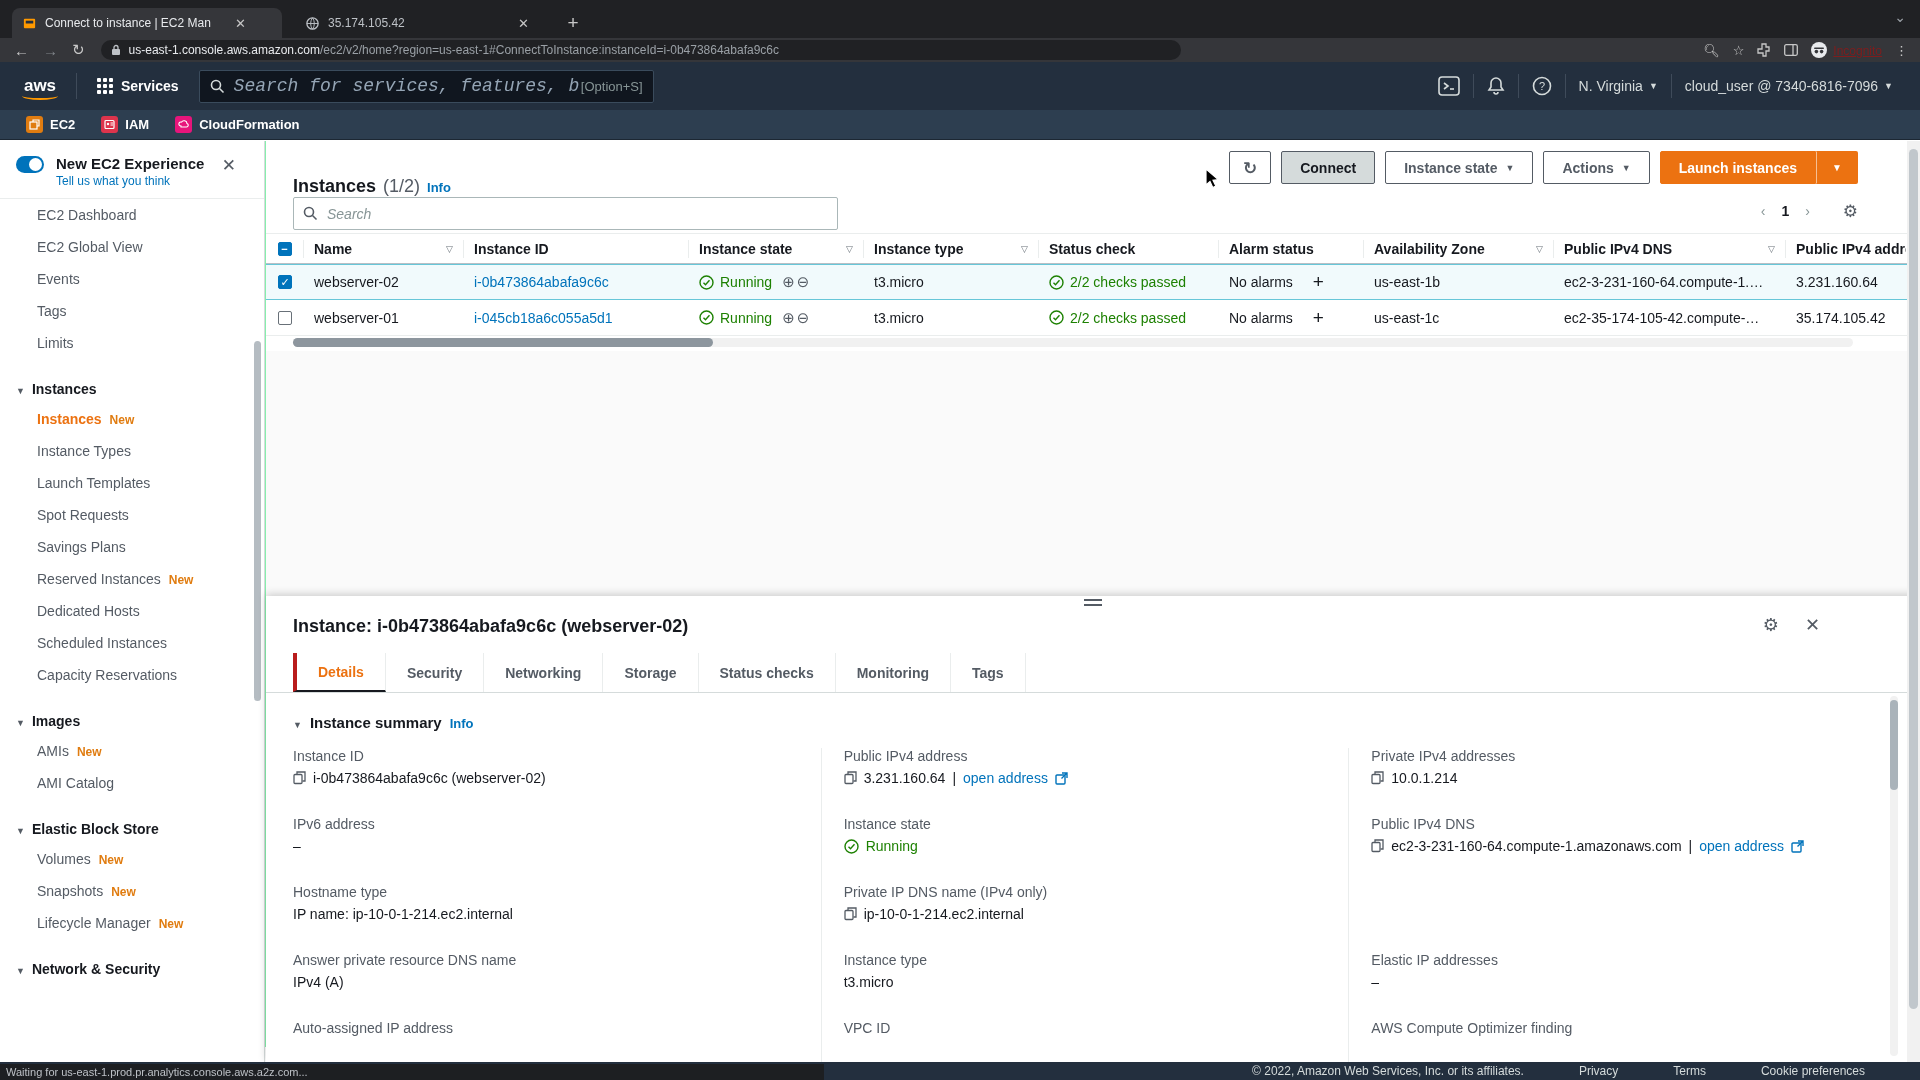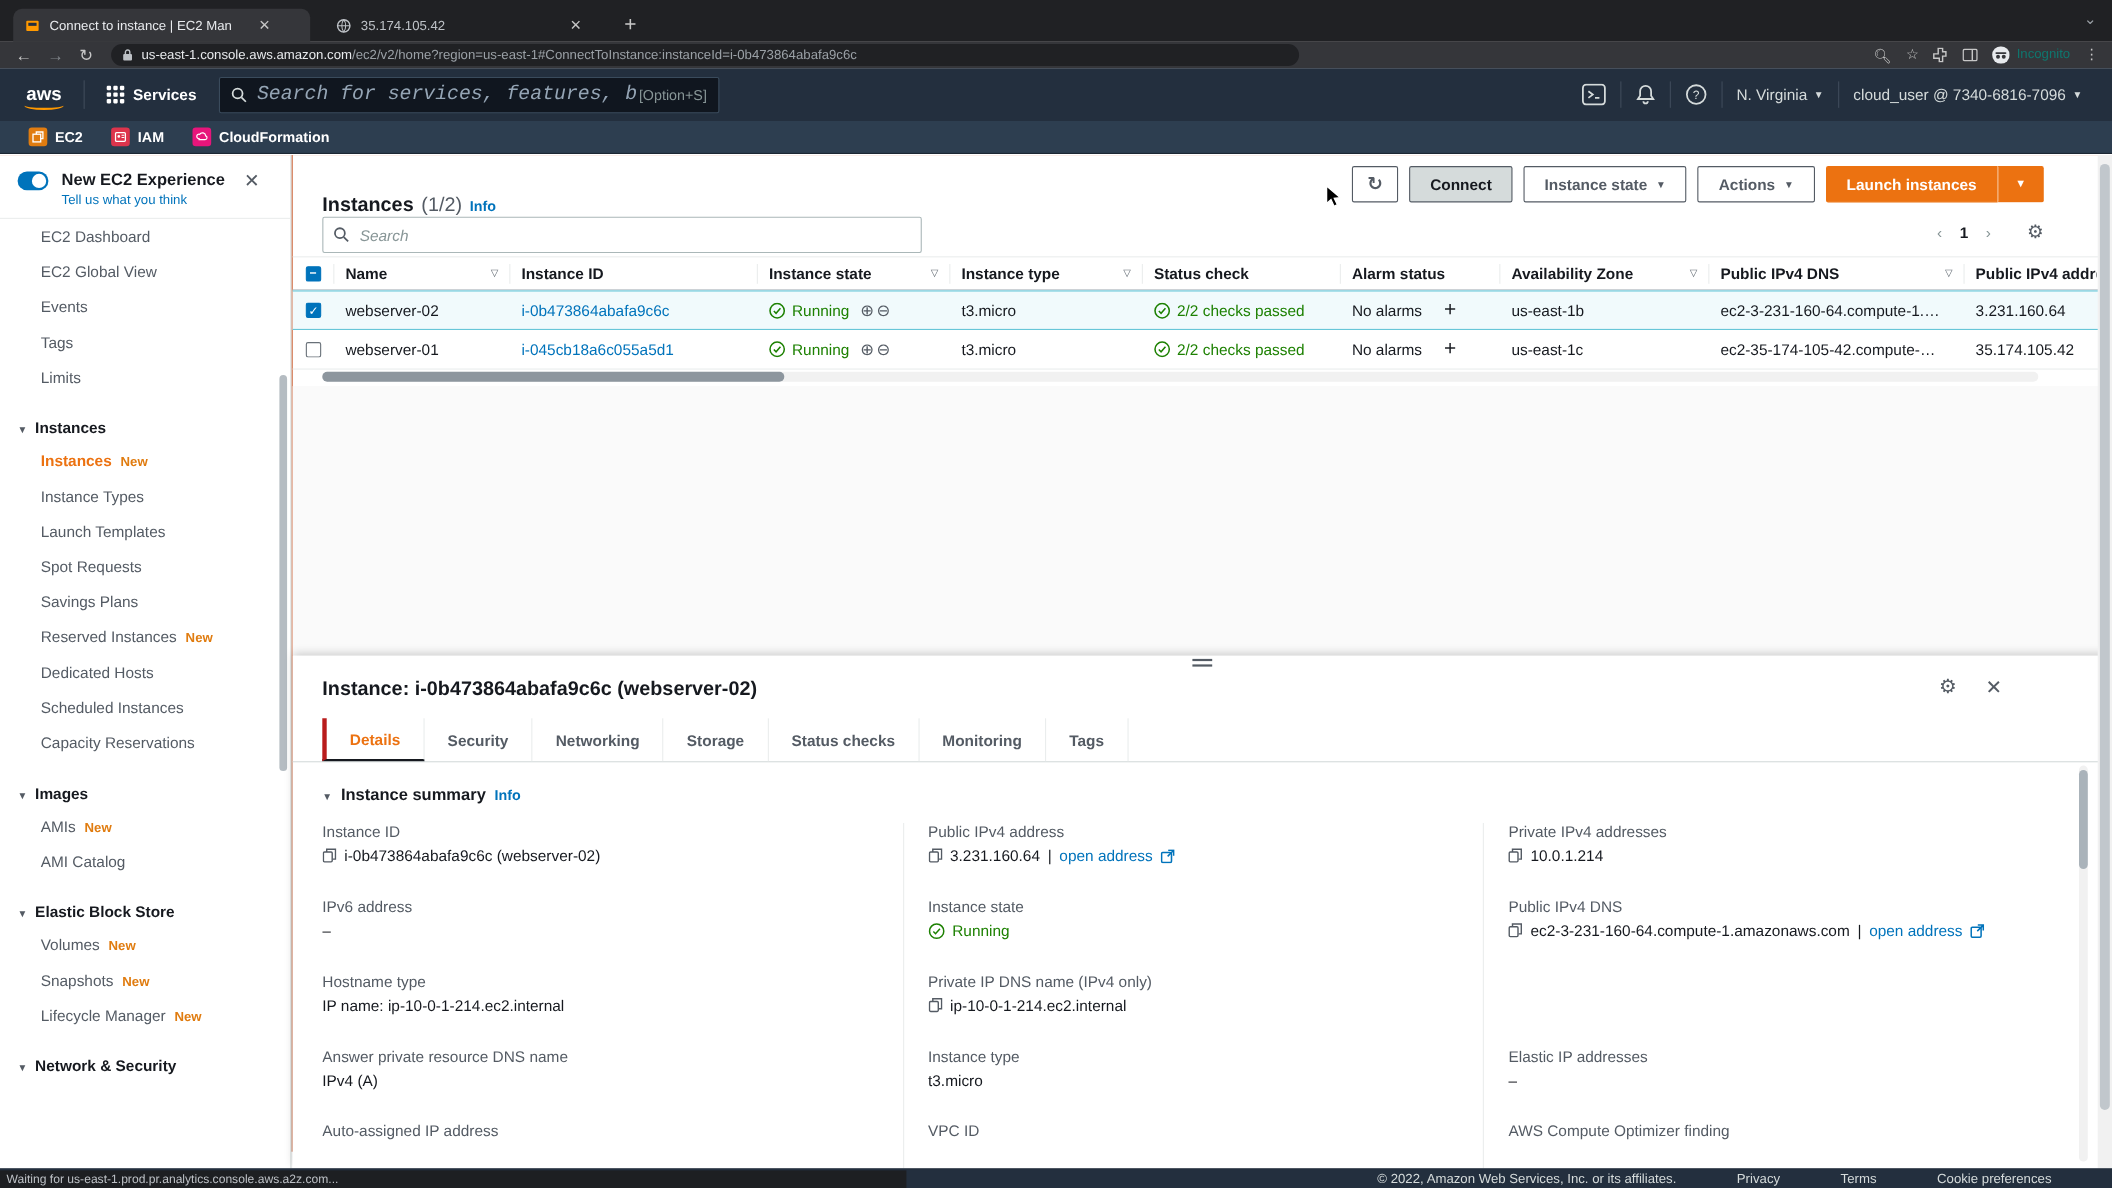--- a/index.html
+++ b/index.html
@@ -17,21 +17,21 @@
   .favicon { width:15px; height:15px; margin-right:8px; flex:none; }
 
   #urlbar { position:absolute; top:38px; left:0; width:1920px; height:24px; background:#35363a; display:flex; align-items:center; }
   .navbtn { color:#c7c7c7; font-size:15px; margin-left:14px; }
   .navbtn.dim { color:#80858a; }
   #urlfield { margin-left:16px; height:20px; width:1080px; background:#202124; border-radius:10px; display:flex; align-items:center; padding:0 10px; font-size:12px; }
   #urlfield .domain { color:#e8eaed; }
   #urlfield .path { color:#9aa0a6; white-space:nowrap; overflow:hidden; }
   .urlicons { position:absolute; right:12px; top:38px; height:24px; display:flex; align-items:center; gap:13px; }
   .uicon { color:#c7c7c7; font-size:13px; }
-  .incog { display:flex; align-items:flex-start; gap:6px; color:#0f766e; font-size:12px; }
+  .incog { display:flex; align-items:flex-end; gap:6px; color:#7f1d1d; font-size:12px;text-decoration:underline; }
 
   
   #awsnav { position:absolute; top:62px; left:0; width:1920px; height:48px; background:#232f3e; display:flex; align-items:center; }
   .awslogo { margin-left:18px; width:44px; text-align:center; color:#fff; font-weight:700; font-size:17px; position:relative; }
   .awslogo .smile { position:absolute; left:4px; right:4px; bottom:-4px; height:8px; border-bottom:2px solid #ff9900; border-radius:0 0 50% 50%; }
   .navdiv { width:1px; height:26px; background:#3f4b5a; margin:0 14px; }
   .svcgrid { display:inline-grid; grid-template-columns:repeat(3,4px); grid-gap:2px; margin-right:8px; }
   .svcgrid i { width:4px; height:4px; background:#fff; border-radius:1px; }
   .svc { display:flex; align-items:center; color:#fff; font-size:14px; font-weight:700; padding:0 6px; }
   #topsearch { margin-left:14px; width:455px; height:33px; background:#10161f; border:1px solid #3a4b5c; border-radius:2px; display:flex; align-items:center; padding:0 10px; }
@@ -42,21 +42,21 @@
   .nrbtn { padding:0 13px; display:flex; align-items:center; font-size:14px; color:#d5dbdb; }
   .nrdiv { width:1px; height:24px; background:#3f4b5a; }
   .caret { font-size:9px; margin-left:6px; color:#d5dbdb; }
 
   
   #favbar { position:absolute; top:110px; left:0; width:1920px; height:30px; background:#2d3e50; display:flex; align-items:center; border-bottom:1px solid #1c2733; }
   .fav { display:flex; align-items:center; margin-left:26px; color:#fff; font-size:13px; font-weight:700; }
   .favsq { width:17px; height:17px; border-radius:3px; margin-right:7px; display:flex; align-items:center; justify-content:center; }
 
   
-  #content { position:absolute; top:141px; left:0; width:1920px; height:906px; background:#c2410c; }
+  #content { position:absolute; top:141px; left:0; width:1920px; height:906px; background:#86efac; }
   #sidebar { position:absolute; left:0; top:0; width:265px; height:921px; background:#fff; border-right:1px solid #d5dbdb; overflow:hidden; font-size:14px; }
   #main { position:absolute; left:266px; top:0; width:1654px; height:921px; background:#fff; }
 
   
   .sb-top { padding:14px 16px 10px 16px; border-bottom:1px solid #eaeded; position:relative; }
   .toggle { position:absolute; left:16px; top:15px; width:28px; height:17px; background:#0073bb; border-radius:9px; }
   .toggle .knob { position:absolute; right:2px; top:2px; width:13px; height:13px; background:#fff; border-radius:50%; }
   .sb-title { margin-left:40px; font-size:15px; font-weight:700; color:#16191f; }
   .sb-sub { margin-left:40px; font-size:12px; color:#0073bb; margin-top:2px; }
   .sb-x { position:absolute; right:28px; top:14px; color:#545b64; font-size:17px; }

